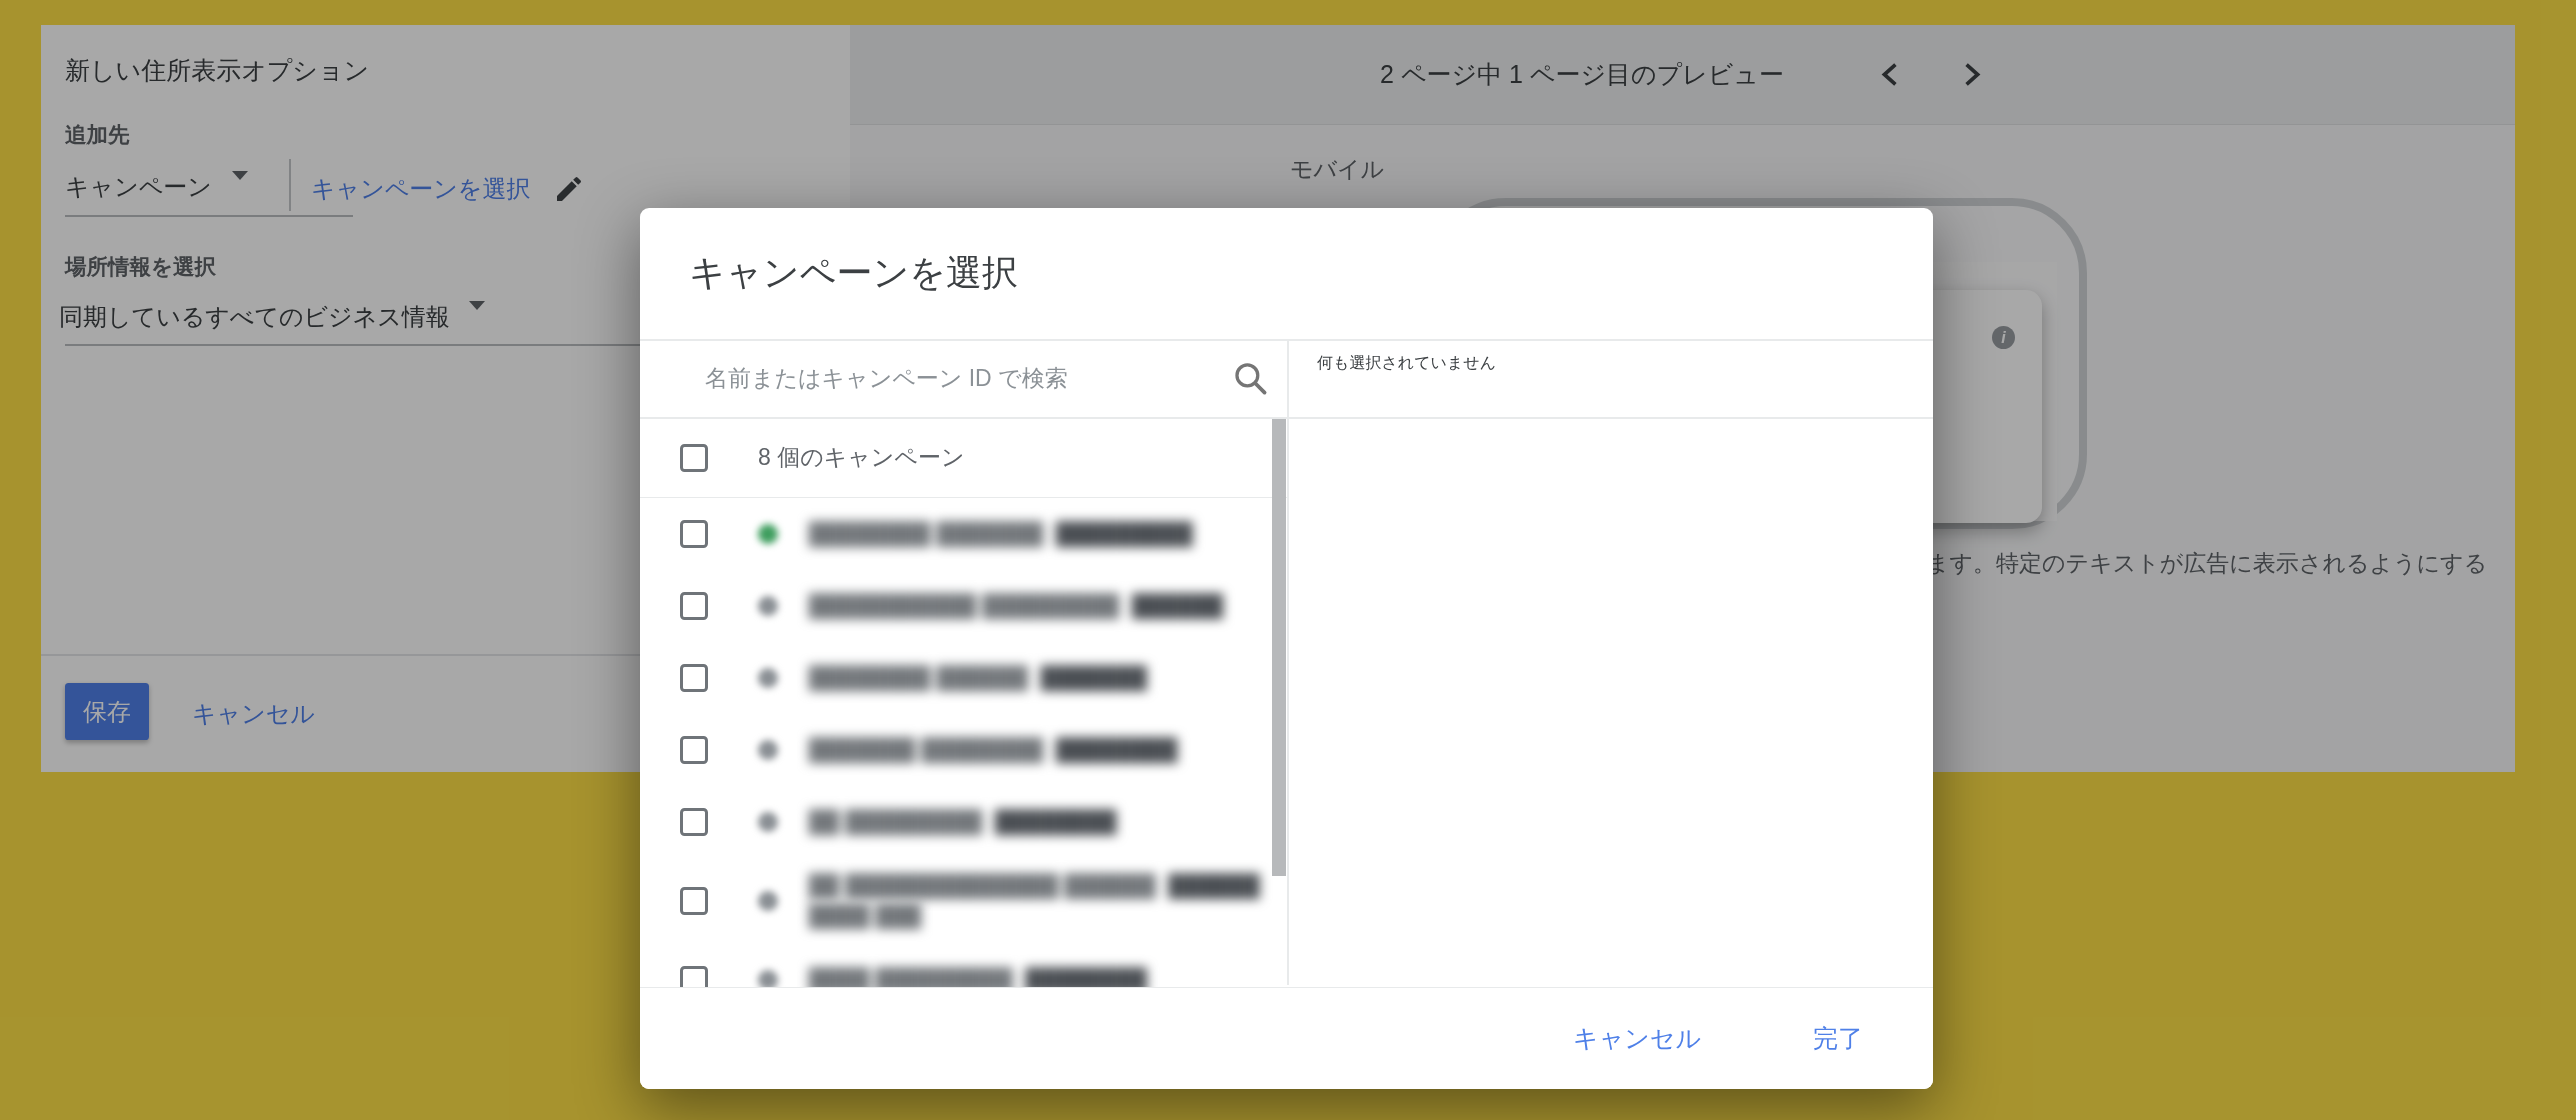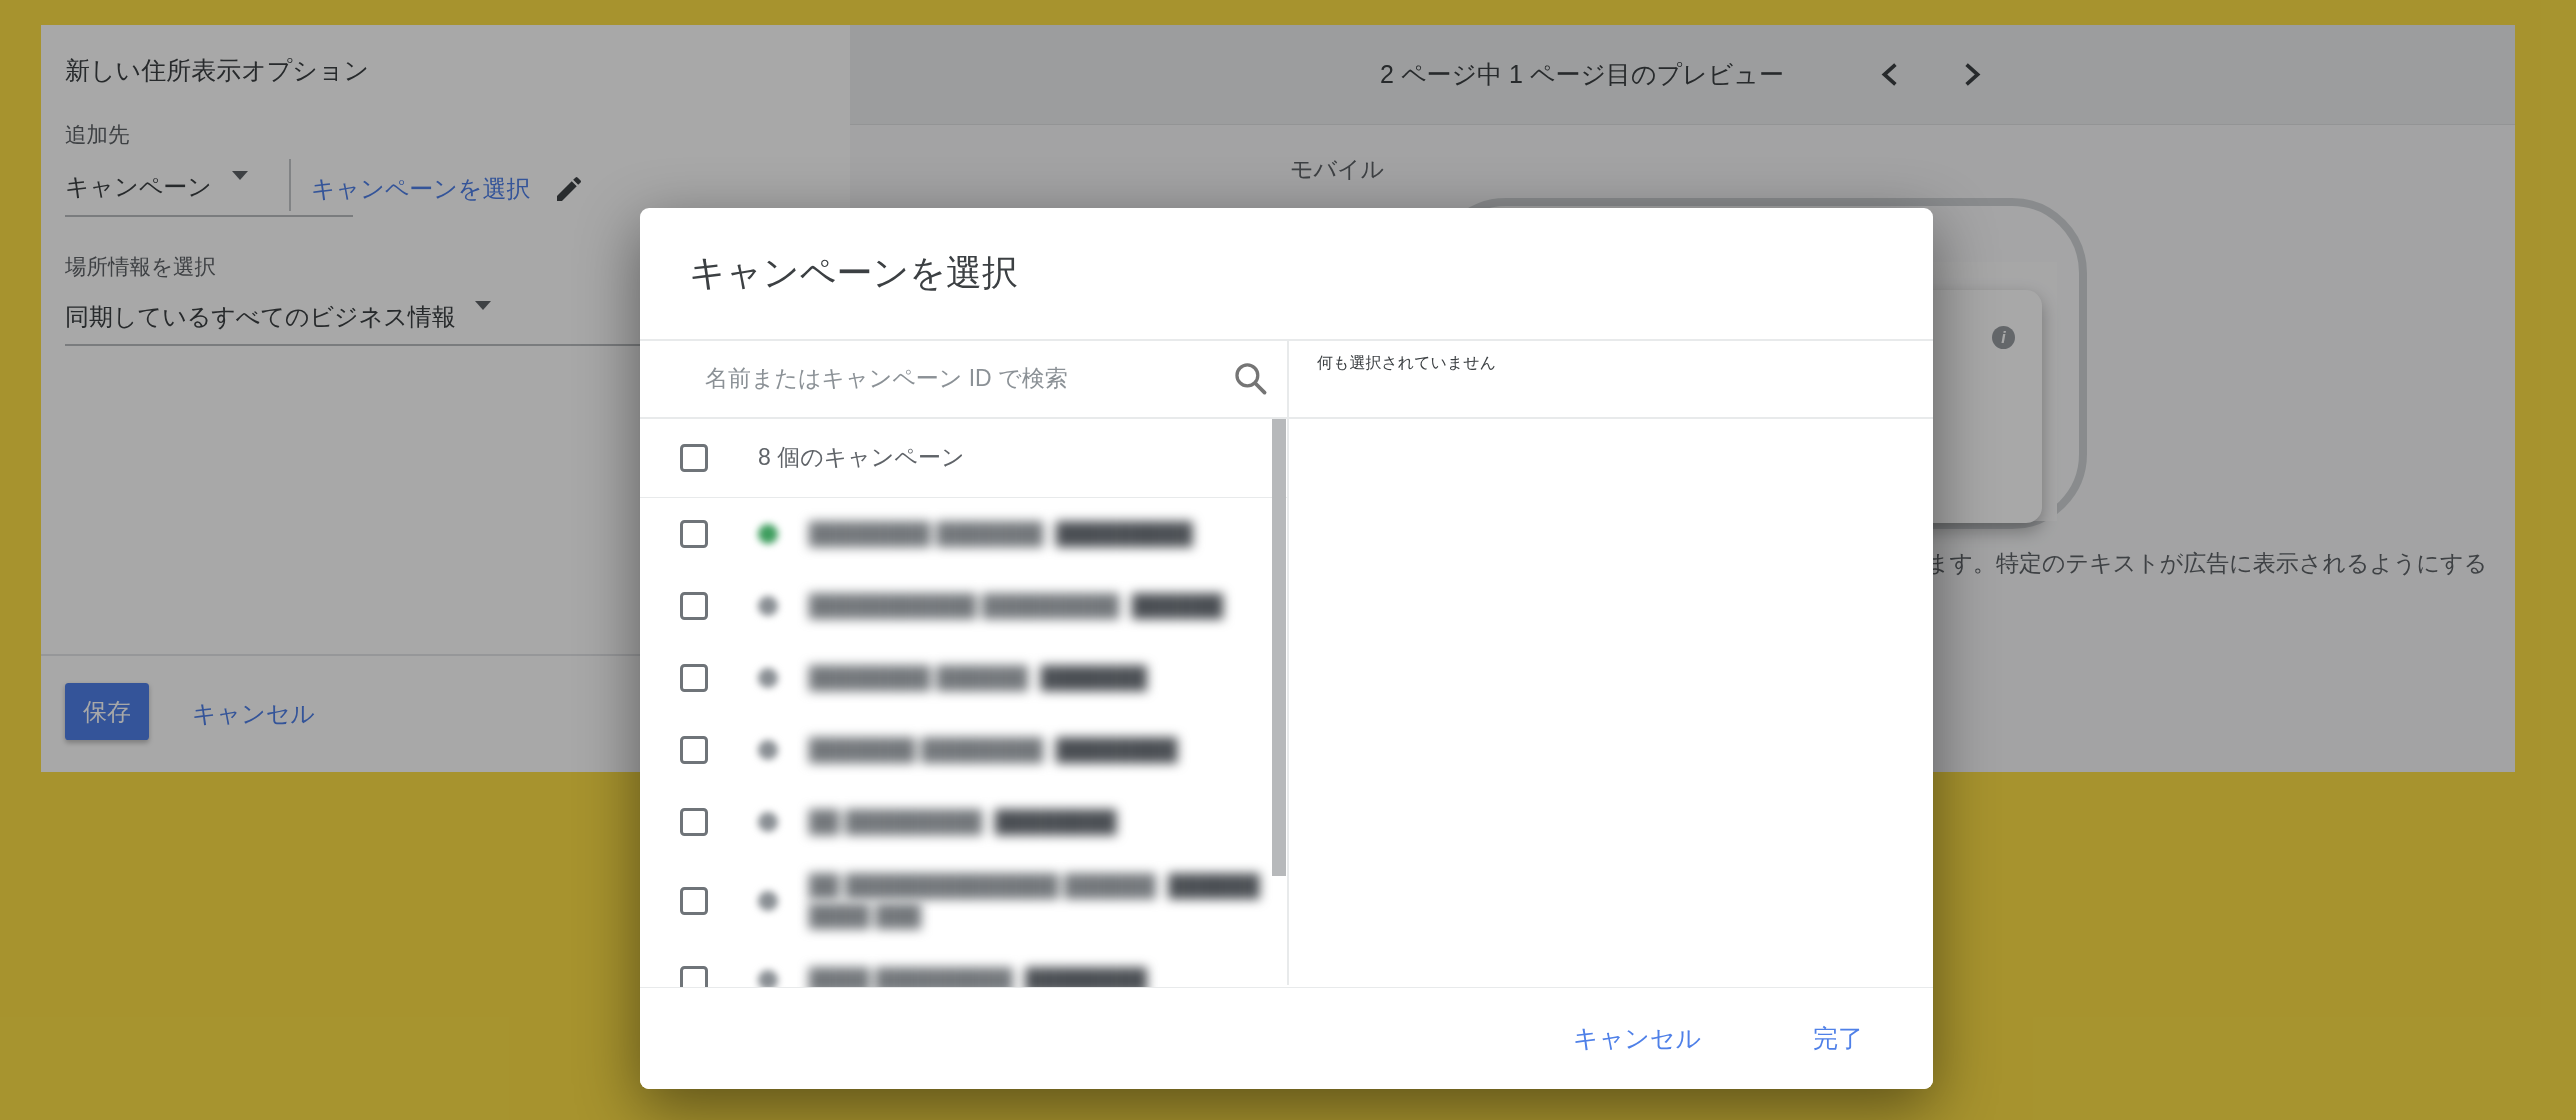--- a/index.html
+++ b/index.html
@@ -4,26 +4,26 @@
 <style>
   * { margin:0; padding:0; box-sizing:border-box; }
   html,body { width:2576px; height:1121px; }
   body { font-family:"Liberation Sans","DejaVu Sans",sans-serif; overflow:hidden; }
 
   .stage { position:relative; width:2576px; height:1121px; background:#fde047; overflow:hidden; }
 
   
   .left-panel { position:absolute; left:41px; top:25px; width:809px; height:747px; background:#ffffff; }
   .panel-title { position:absolute; left:24px; top:29px; font-size:25px; color:#3c4043; }
-  .field-label { position:absolute; font-size:21.5px; color:#5f6368; }
+  .field-label { position:absolute; font-size:21.5px; color:#5f6368;font-weight:bold; }
   .lbl-addto { left:24px; top:95px; }
   .lbl-location { left:24px; top:227px; }
   .dropdown { position:absolute; display:flex; align-items:flex-start; gap:19.7px; font-size:24px; color:#3c4043; cursor:pointer; }
   .dd-campaign { left:24px; top:146px; }
-  .dd-business { left:24px; top:276px; }
+  .dd-business { left:18px; top:276px; }
   .caret-down { width:0; height:0; border-left:8px solid transparent; border-right:8px solid transparent; border-top:9.8px solid #5f6368; }
   .underline { position:absolute; height:1.8px; background:#b9bcbf; }
   .ul-1 { left:24px; top:190px; width:288px; }
   .ul-2 { left:24px; top:319px; width:665px; }
   .vsep { position:absolute; left:248px; top:134px; width:1.8px; height:52px; background:#c4c7ca; }
   .link-row { position:absolute; left:270px; top:148px; display:flex; align-items:center; gap:23px; }
   .blue-link { font-size:24px; color:#4f80e8; cursor:pointer; text-decoration:none; }
   .panel-divider { position:absolute; left:0; top:629px; width:809px; height:1.8px; background:#e4e6e8; }
   .save-btn { position:absolute; left:24px; top:658px; width:84px; height:57px; background:#4f80e8; border:none; border-radius:3.6px; color:#ffffff; font-size:24px; cursor:pointer; box-shadow:0 2.7px 5.4px rgba(0,0,0,0.25); }
   .panel-cancel { position:absolute; left:151px; top:673px; }

